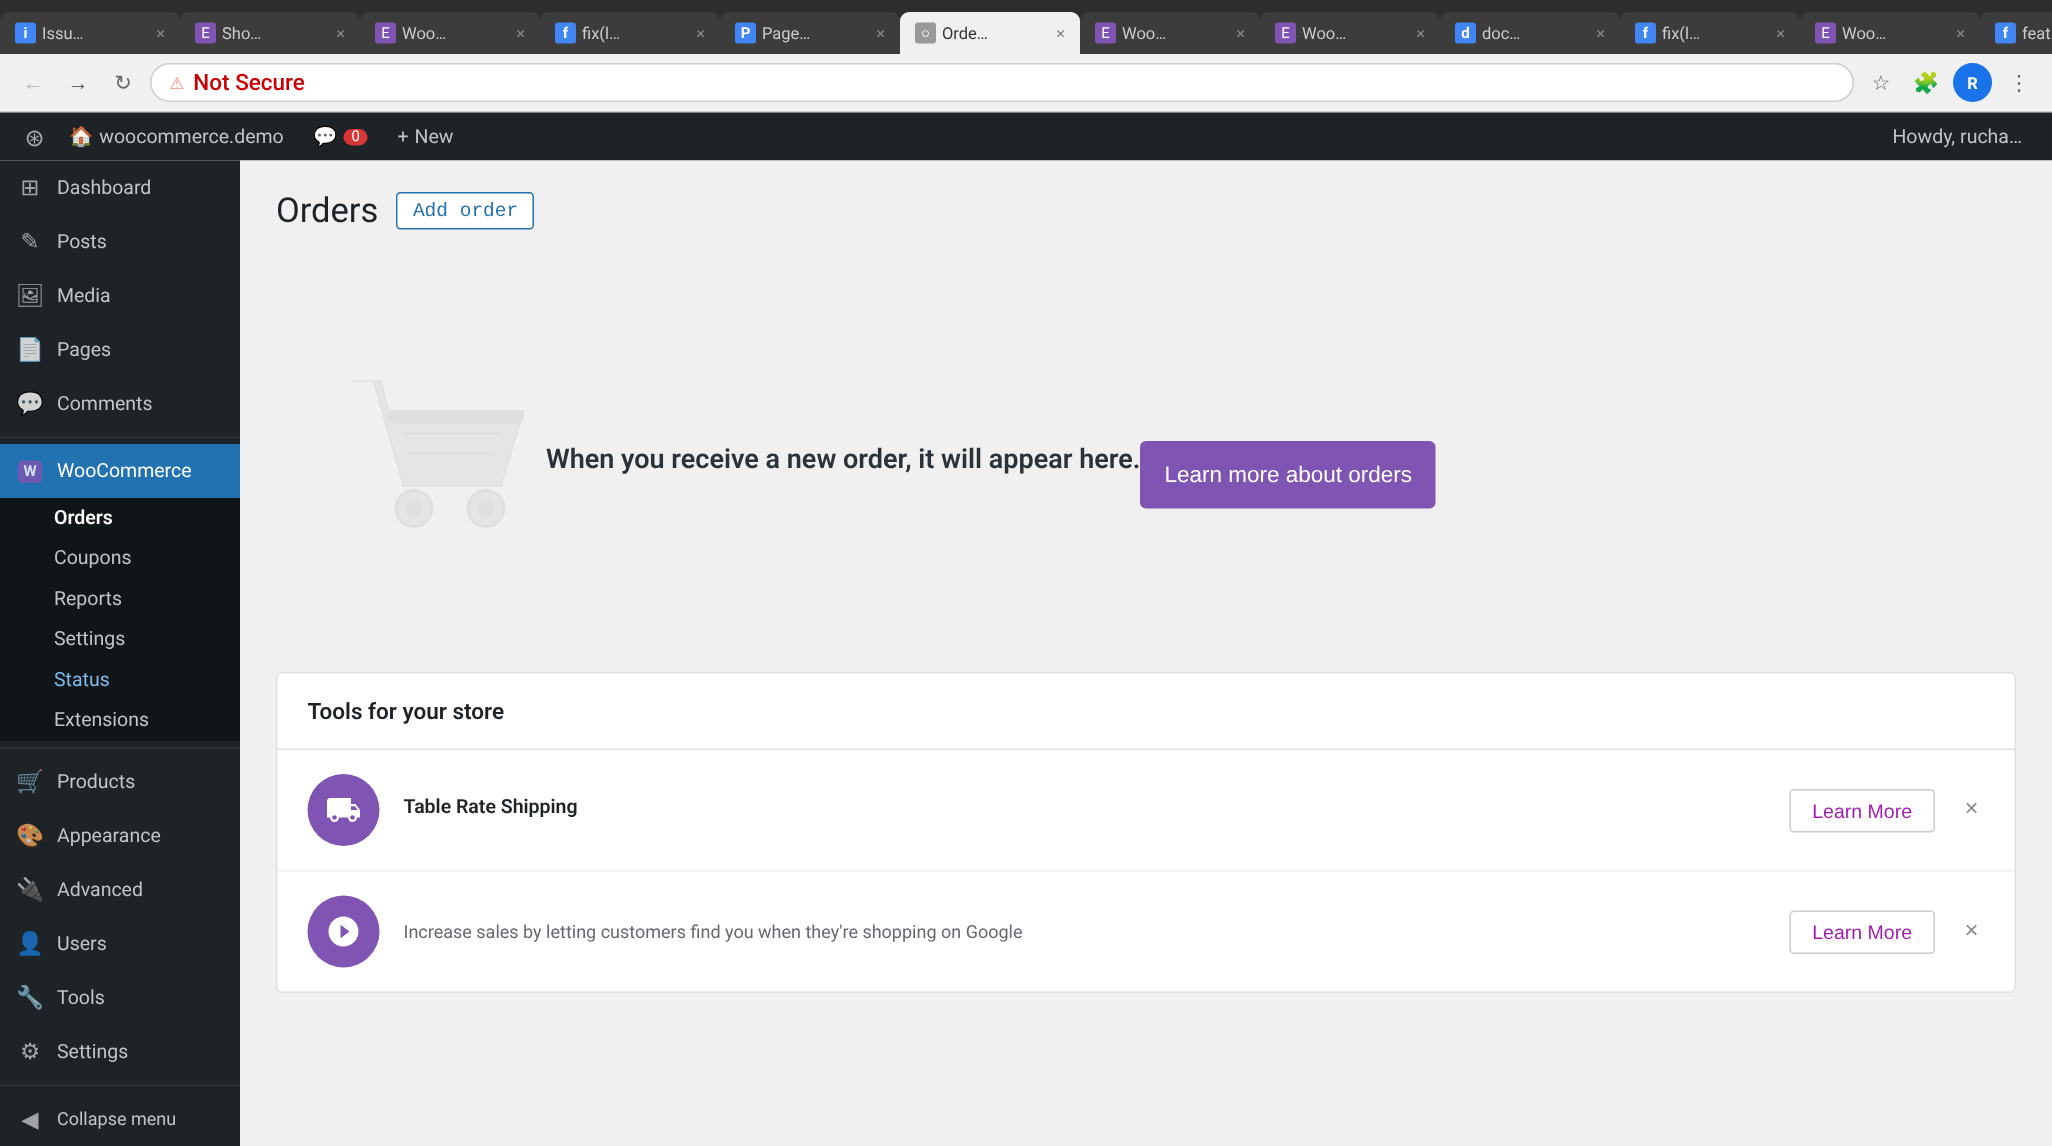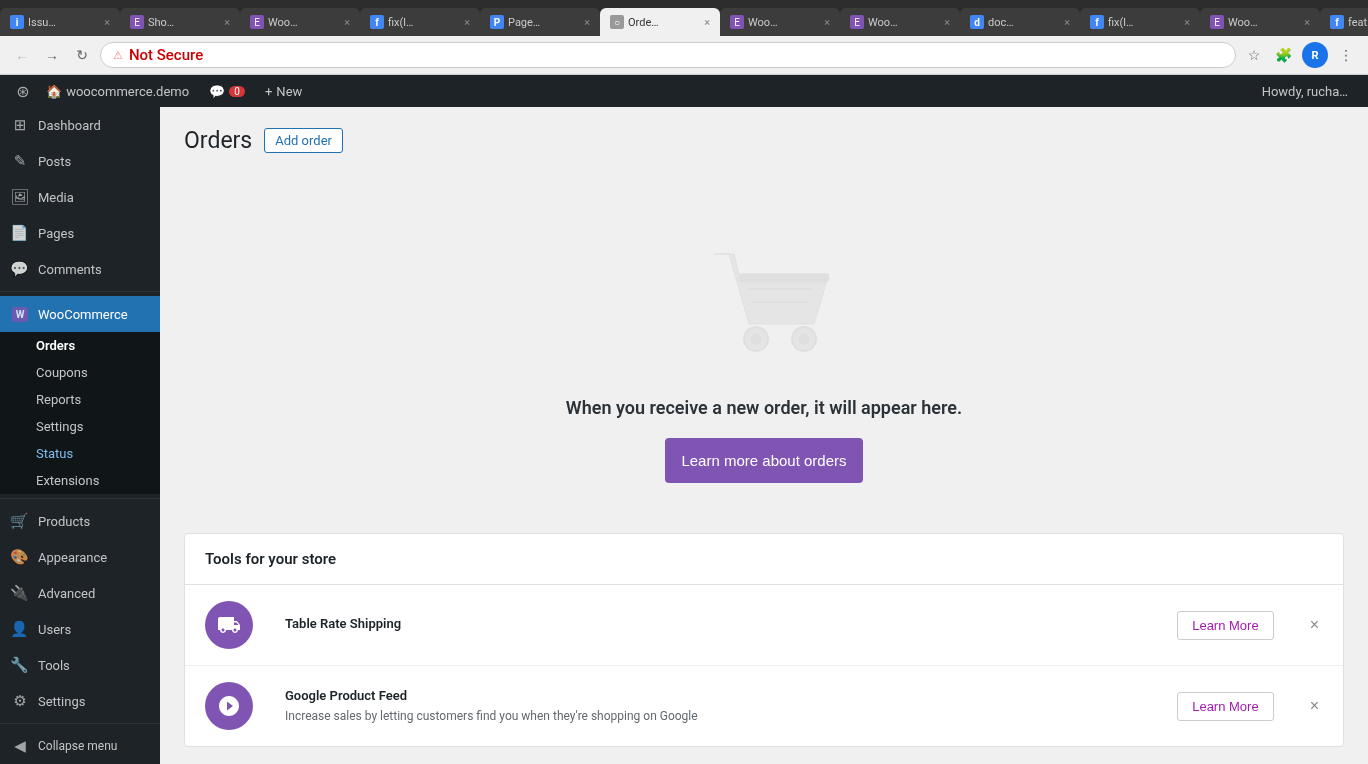--- a/index.html
+++ b/index.html
@@ -44,33 +44,33 @@
     .sidebar-item .icon { width: 20px; height: 20px; flex-shrink: 0; display: flex; align-items: center; justify-content: center; font-size: 15px; opacity: 0.8; }
     .sidebar-submenu { list-style: none; background: #101517; }
     .sidebar-subitem { padding: 6px 10px 6px 36px; cursor: pointer; font-size: 13px; color: #c3c4c7; }
     .sidebar-subitem.active { color: white; font-weight: 600; }
     .sidebar-divider { border: none; border-top: 1px solid #2c3338; margin: 4px 0; }
 
     
     .main-content { flex: 1; padding: 20px 24px; background: #f0f0f1; overflow-y: auto; }
     .page-header { display: flex; align-items: center; gap: 12px; margin-bottom: 20px; }
     .page-title { font-size: 23px; font-weight: 400; color: #1d2327; }
-    .add-order-btn { padding: 4px 10px; background: white; border: 1px solid #2271b1; border-radius: 3px; color: #2271b1; font-size: 13px; cursor: pointer; text-decoration: none; }
-
-    
-    .empty-state { display: flex; flex-direction: column; align-items: center; padding: 60px 20px 40px; }
+    .add-order-btn { padding: 4px 10px; background: white; border: 1px solid #2271b1; border-radius: 3px; color: #2271b1; font-size: 13px; cursor: pointer; text-decoration: none; font-family: Liberation Mono, monospace; }
+
+    
+    .empty-state { display: flex; flex-direction: row; align-items: center; padding: 60px 20px 40px; }
     .cart-icon-wrapper { margin-bottom: 20px; }
     .cart-svg { opacity: 0.3; }
     .empty-state-text { font-size: 18px; font-weight: 600; color: #2c3338; margin-bottom: 20px; text-align: center; }
     .learn-more-orders-btn { background: #7f54b3; color: white; border: none; border-radius: 4px; padding: 14px 16px; font-size: 15px; cursor: pointer; }
 
     
     .tools-section { background: white; border: 1px solid #e0e0e0; border-radius: 4px; margin-top: 10px; }
     .tools-header { padding: 16px 20px; font-size: 15px; font-weight: 600; color: #1d2327; border-bottom: 1px solid #e0e0e0; }
-    .tool-item { display: flex; align-items: center; padding: 16px 20px; border-bottom: 1px solid #f0f0f0; gap: 32px; }
+    .tool-item { display: flex; align-items: center; padding: 16px 20px; border-bottom: 1px solid #f0f0f0; gap: 16px; }
     .tool-item:last-child { border-bottom: none; }
     .tool-icon { width: 48px; height: 48px; border-radius: 50%; background: #7f54b3; display: flex; align-items: center; justify-content: center; flex-shrink: 0; }
     .tool-icon svg { fill: white; width: 24px; height: 24px; }
     .tool-info { flex: 1; }
     .tool-name { font-size: 13px; font-weight: 600; color: #1d2327; margin-bottom: 4px; }
     .tool-desc { font-size: 12px; color: #646970; line-height: 1.5; }
     .tool-learn-more { padding: 6px 14px; background: white; border: 1px solid #ccc; border-radius: 3px; font-size: 13px; color: #a21caf; cursor: pointer; white-space: nowrap; flex-shrink: 0; }
     .tool-close { background: none; border: none; cursor: pointer; color: #888; font-size: 16px; padding: 4px; flex-shrink: 0; }
   </style>
 </head>
@@ -308,21 +308,20 @@
           <button class="tool-close">×</button>
         </div>
 
         <div class="tool-item">
           <div class="tool-icon">
             <svg viewBox="0 0 24 24" fill="white" width="24" height="24">
               <path d="M12 2C6.48 2 2 6.48 2 12s4.48 10 10 10 10-4.48 10-10S17.52 2 12 2zm-2 14.5v-9l6 4.5-6 4.5z"></path>
             </svg>
           </div>
           <div class="tool-info">
-            <div class="tool-name">Google Product Feed</div>
             <div class="tool-desc">Increase sales by letting customers find you when they're shopping on Google</div>
           </div>
           <button class="tool-learn-more">Learn More</button>
           <button class="tool-close">×</button>
         </div>
       </div>
     </main>
   </div>
 </div>
 

